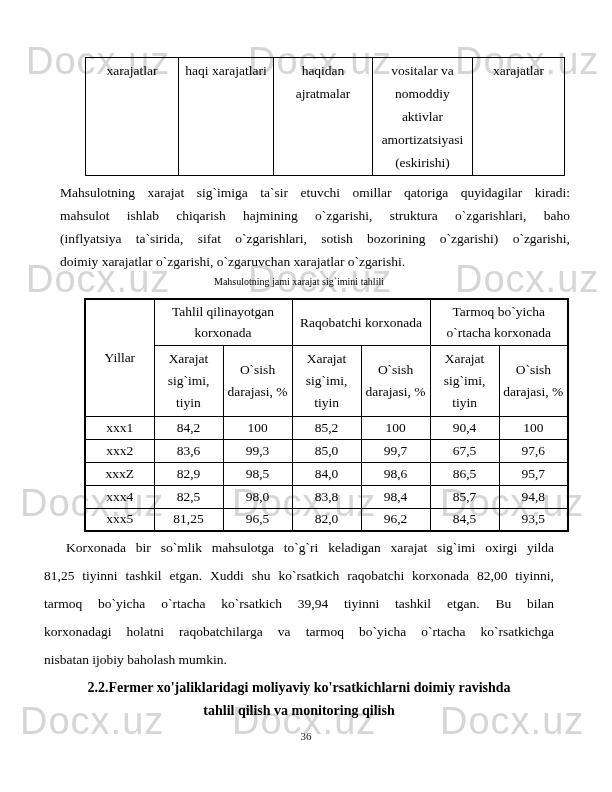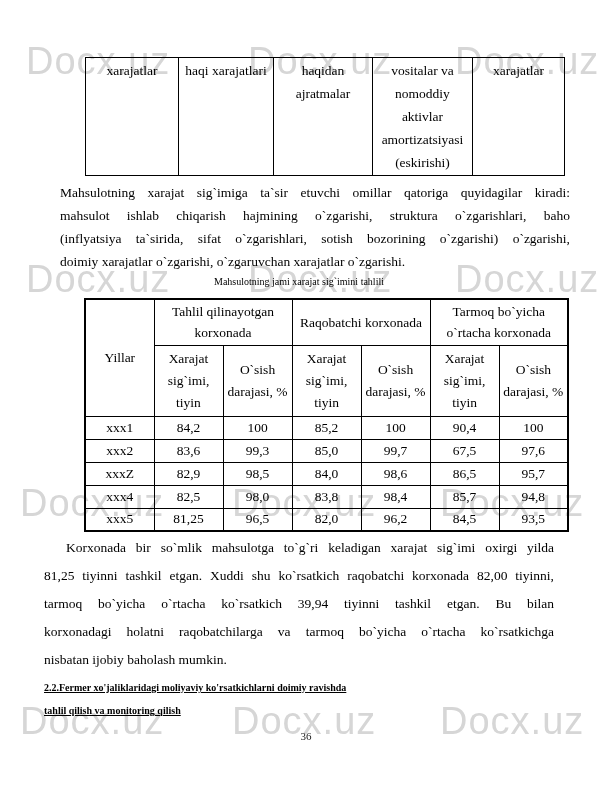--- a/index.html
+++ b/index.html
@@ -76,21 +76,21 @@
   .t2 tr.grp-row { height: 46px; }
   .t2 tr.grp-row th { line-height: 21px; }
   .t2 tr.sub-row { height: 71px; }
   .t2 tr.sub-row th { line-height: 22px; }
   .t2 tbody tr { height: 23px; }
   .t2 tbody td { line-height: 20px; }
 
   
   .heading {
     position: absolute; left: 44px; top: 676px; width: 510px;
-    font-weight: bold; font-size: 10px; text-decoration: underline;
+    text-align: center; font-weight: bold; font-size: 14px;
   }
   .heading .hln { line-height: 23px; }
 
   .pagenum {
     position: absolute; left: 0; top: 730px; width: 612px;
     text-align: center; font-size: 11px; color: #222;
   }
 </style>
 </head>
 <body>

